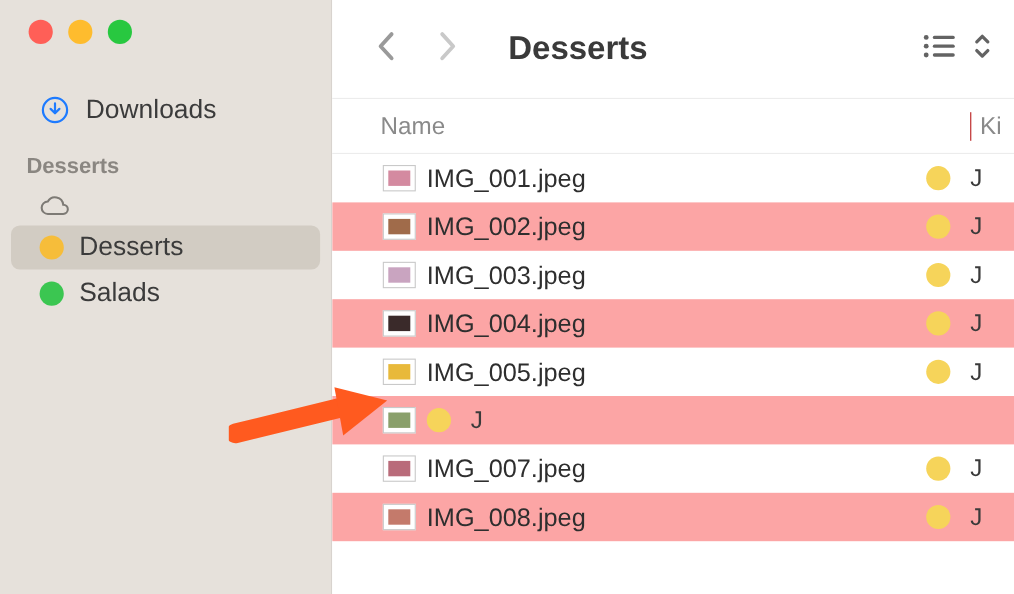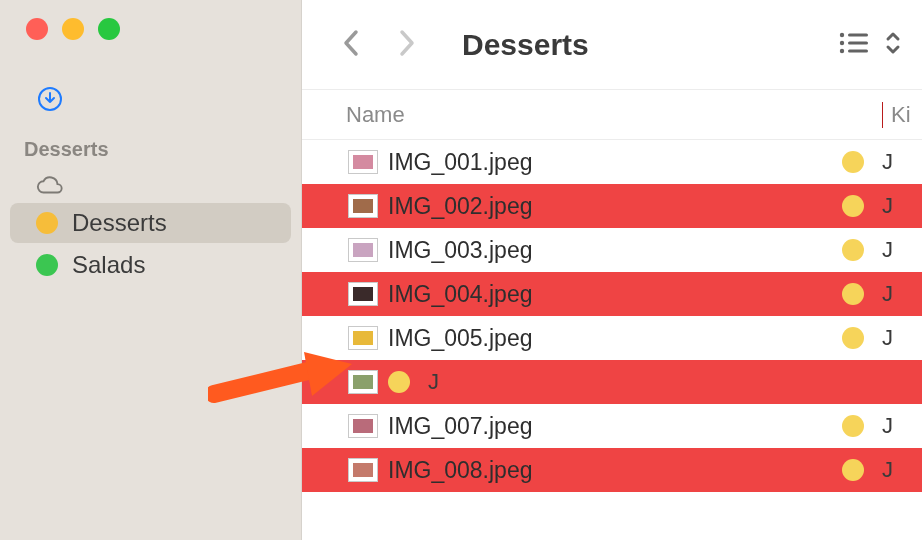--- a/index.html
+++ b/index.html
@@ -103,21 +103,21 @@
 
   
   .files { flex: 1; overflow: hidden; }
   .file-row {
     display: flex;
     align-items: center;
     height: 44px;
     font-size: 23px;
     color: #2e2e2e;
   }
-  .file-row.alt { background: #ef4444; }
+  .file-row.alt { background: #fca5a5; }
   .row-indent { width: 46px; }
   .thumb {
     width: 30px; height: 24px;
     border: 1px solid #c9c9c9;
     background: #fff;
     margin-right: 10px;
     display:flex; align-items:center; justify-content:center;
     overflow:hidden;
   }
   .thumb-inner {
@@ -155,20 +155,21 @@
   </div>
 
 
   <div class="side-item">
     <span class="icon">
       <svg width="26" height="26" viewBox="0 0 26 26">
           <circle cx="13" cy="13" r="11" fill="none" stroke="#1e7bff" stroke-width="2"></circle>
           <path d="M13 7v9M9 12l4 4 4-4" fill="none" stroke="#1e7bff" stroke-width="2" stroke-linecap="round" stroke-linejoin="round"></path>
         </svg>
     </span>
+    <span>Downloads</span>
   </div>
 
   <div class="side-section">Desserts</div>
 
   <div class="side-item">
     <span class="icon">
       <svg width="30" height="20" viewBox="0 0 30 20">
           <path d="M23 18H8a6 6 0 0 1 0-12 8 8 0 0 1 15 3 4.5 4.5 0 0 1 0 9z" fill="none" stroke="#7d7a75" stroke-width="2"></path>
         </svg>
     </span>

